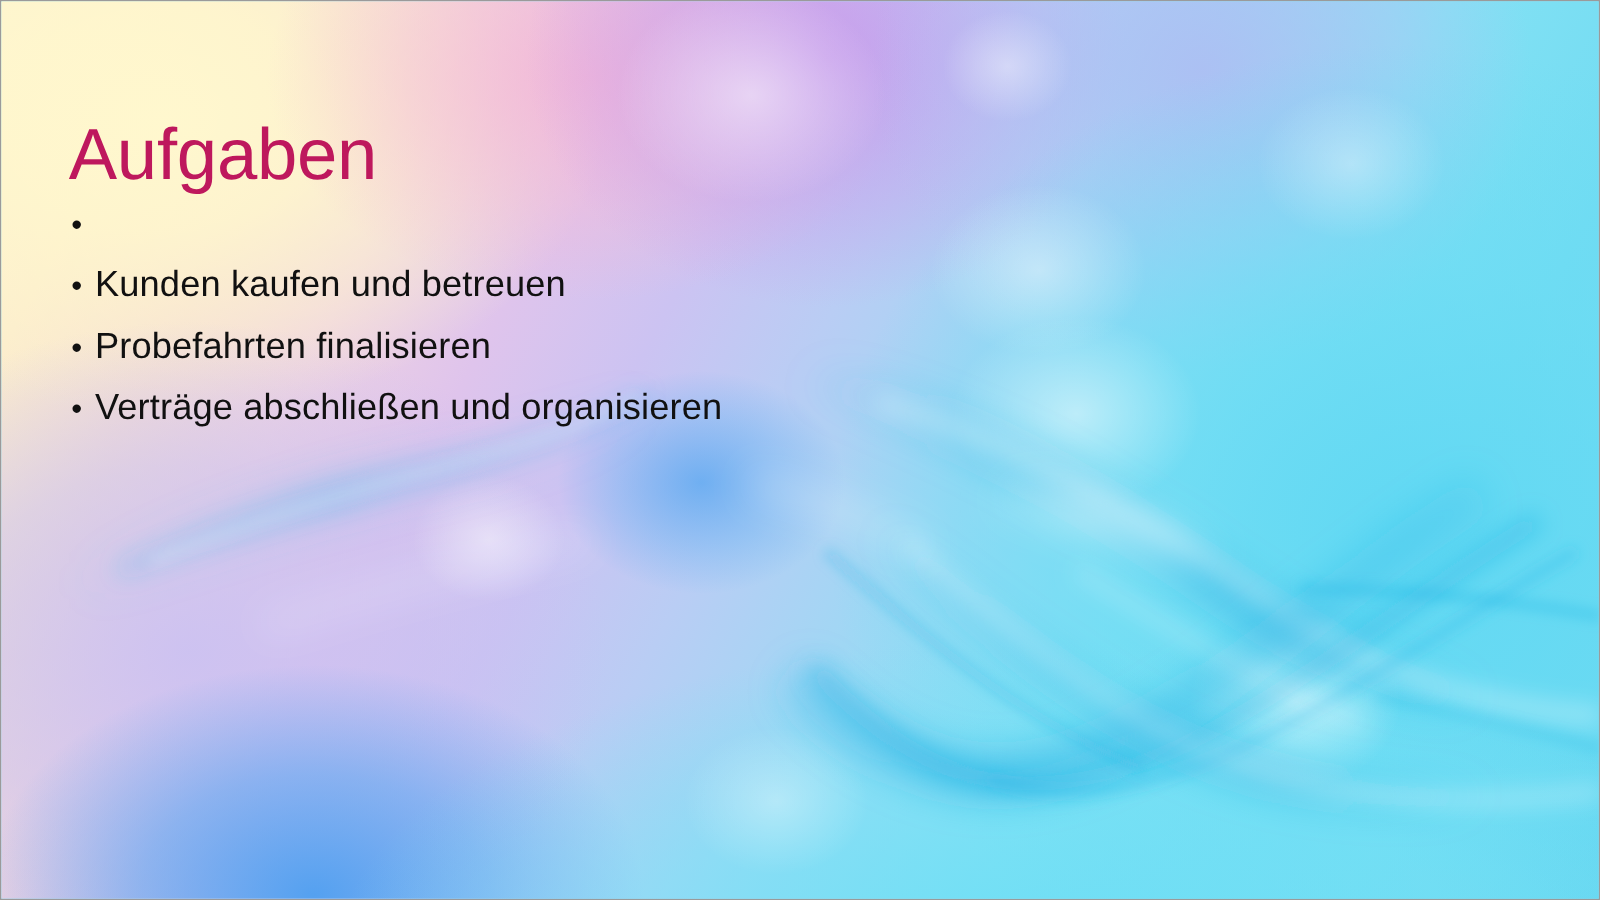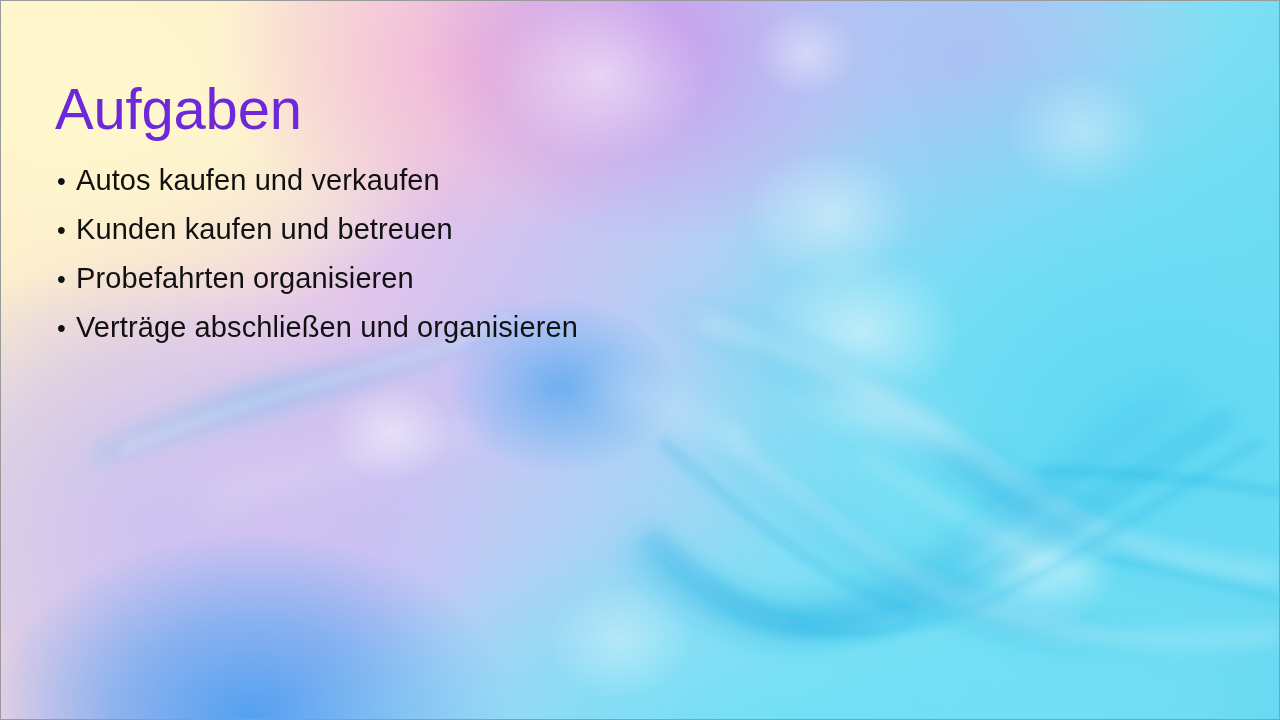--- a/index.html
+++ b/index.html
@@ -160,25 +160,25 @@
     position: absolute;
     left: 0;
     top: 0;
     width: 1280px;
     height: 720px;
   }
 
   #title {
     position: absolute;
     left: 54px;
-    top: 40px;
+    top: 55px;
     font-size: 58px;
     line-height: 1;
     font-weight: 400;
-    color: #6d28d9;
+    color: #be185d;
     letter-spacing: -0.2px;
     white-space: nowrap;
   }
 
   #bullets {
     position: absolute;
     left: 56px;
     top: 155px;
     margin: 0;
     padding: 0;
@@ -299,29 +299,28 @@
       <path d="M 600,385 C 660,400 700,418 740,440" fill="none" stroke="#ffffff" stroke-opacity="0.25" stroke-width="20" filter="url(#soft16)"></path>
     </g>
   </svg>
 
   <div id="content">
     <h1 id="title">Aufgaben</h1>
 
     <ul id="bullets">
       <li>
         <span class="dot">•</span>
-        <span class="txt">Autos kaufen und verkaufen</span>
       </li>
       <li>
         <span class="dot">•</span>
         <span class="txt">Kunden kaufen und betreuen</span>
       </li>
       <li>
         <span class="dot">•</span>
-        <span class="txt">Probefahrten organisieren</span>
+        <span class="txt">Probefahrten finalisieren</span>
       </li>
       <li>
         <span class="dot">•</span>
         <span class="txt">Verträge abschließen und organisieren</span>
       </li>
     </ul>
   </div>
 
 </div>
 

